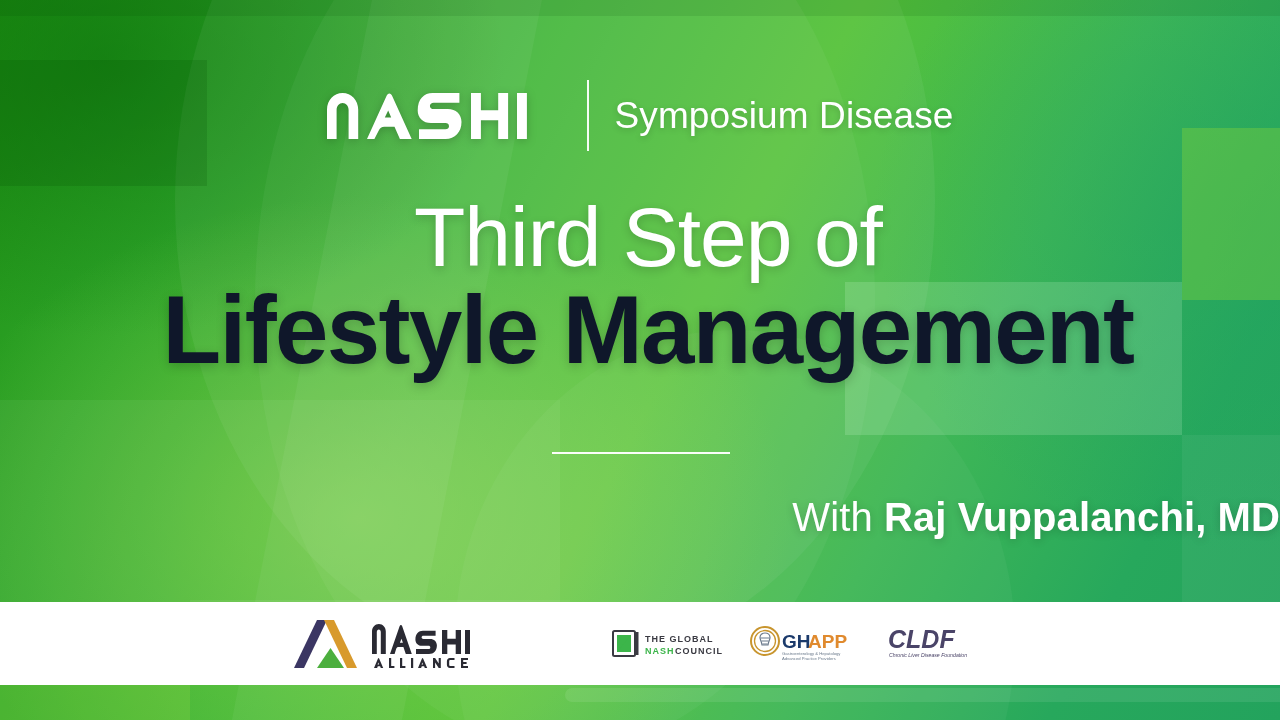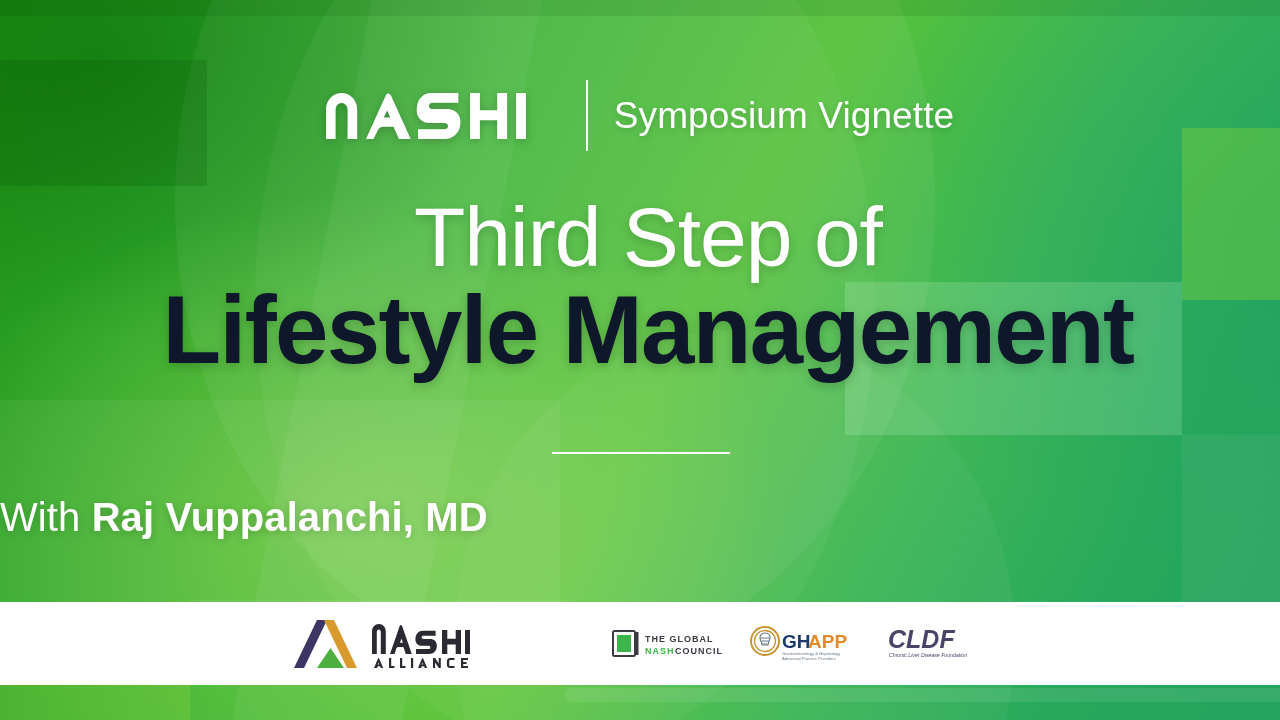--- a/index.html
+++ b/index.html
@@ -103,21 +103,21 @@
   }
 
   
   .divider {
     position:absolute; left:552px; top:452px;
     width:178px; height:2px; background:#ffffff; opacity:.97;
   }
 
   
   .presenter {
-    position:absolute; left:0; top:495px; width:1280px; text-align:left;
+    position:absolute; left:0; top:495px; width:1280px; text-align:right;
     font-size:40px; color:#ffffff; font-weight:400;
     letter-spacing:.1px;
     text-shadow:0 2px 8px rgba(0,0,0,.18);
   }
   .presenter b { font-weight:700; }
 
   
   .footer {
     position:absolute; left:0; top:602px; width:1280px; height:83px;
     background:#ffffff;
@@ -165,21 +165,21 @@
 
       <path fill="#ffffff" d="M92 46v-9.7h26.4c2.2 0 3.6-1.3 3.6-3.1 0-1.9-1.4-3.1-3.6-3.1H104c-7.9 0-13.3-5.3-13.3-12.6C90.7 5.9 97 0 105.6 0h26.8v9.7h-25.7c-2.3 0-3.8 1.3-3.8 3.2 0 1.9 1.5 3.1 3.8 3.1h14.1c8.1 0 13.7 5.3 13.7 13 0 10.1-6.5 17-16 17H92z"></path>
 
       <path fill="#ffffff" d="M144 46V0h9.9v17.2h17.3V0h9.9v46h-9.9V27.3h-17.3V46H144z"></path>
 
       <path fill="#ffffff" d="M190 46V0h9.9v46H190z"></path>
     </svg>
 
     <div class="hdr-rule"></div>
 
-    <div class="hdr-text">Symposium Vignette</div>
+    <div class="hdr-text">Symposium Disease</div>
   </div>
 
   <div class="title-wrap">
     <div class="title-line1">Third Step of</div>
     <div class="title-line2">Lifestyle Management</div>
   </div>
 
   <div class="divider"></div>
 
   <div class="presenter">

